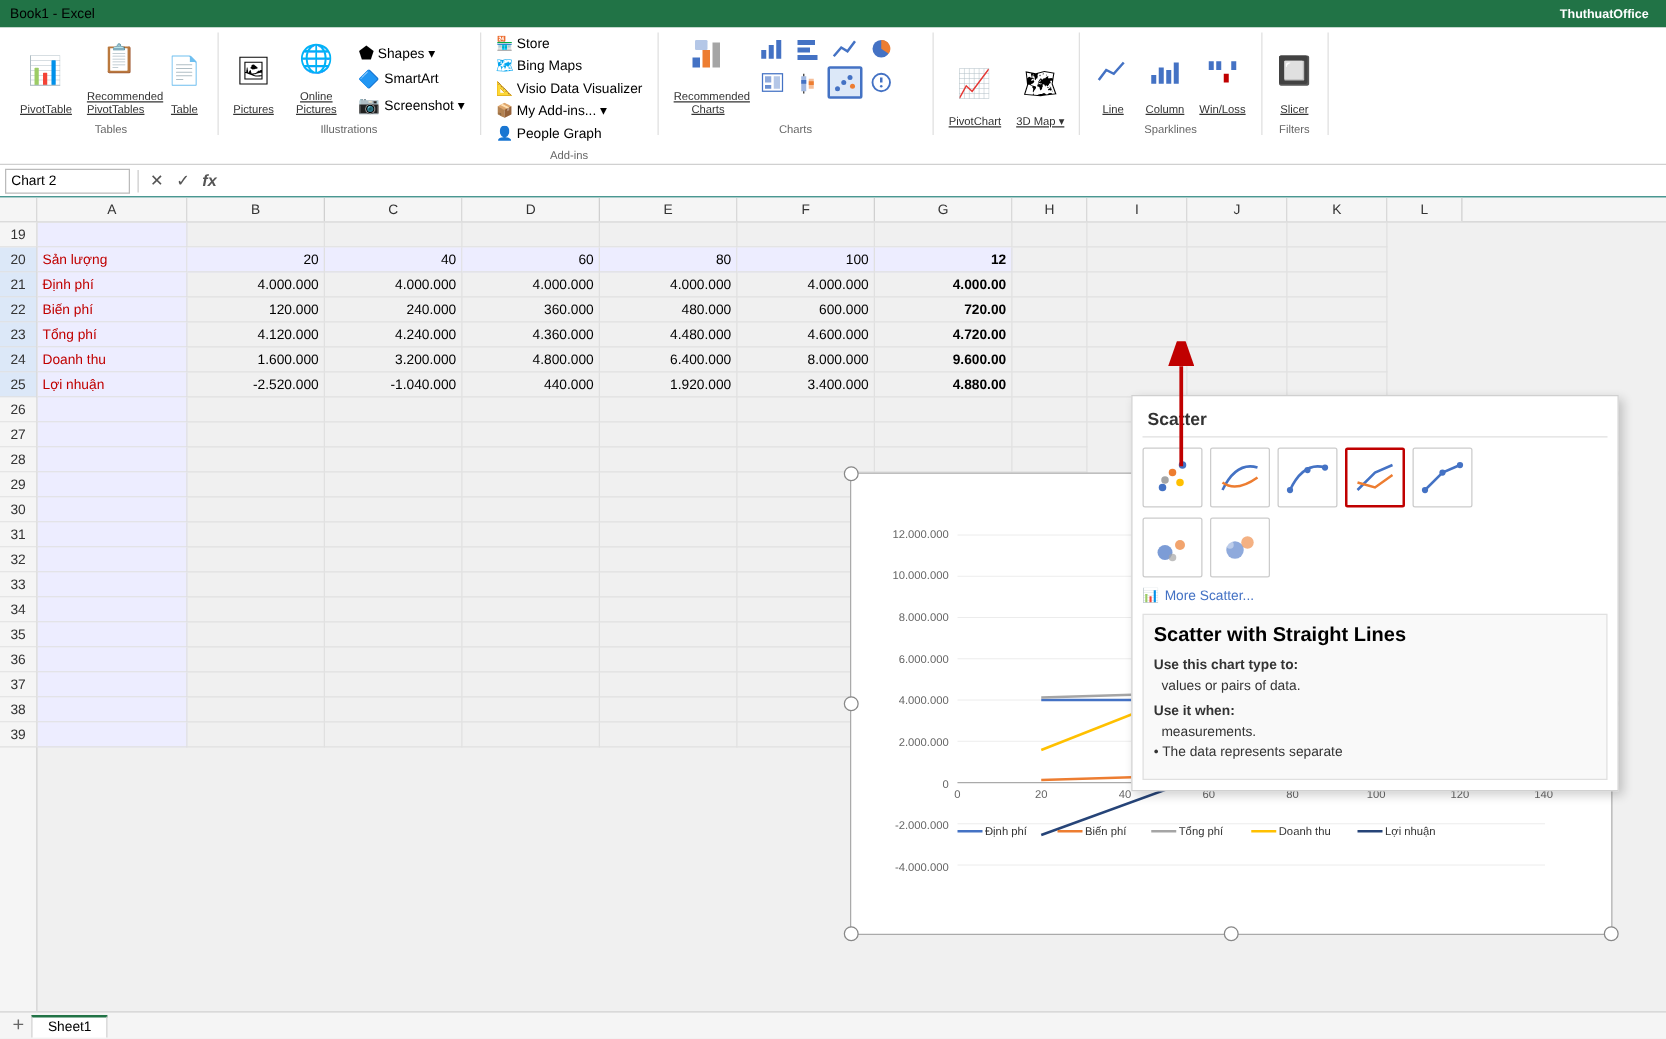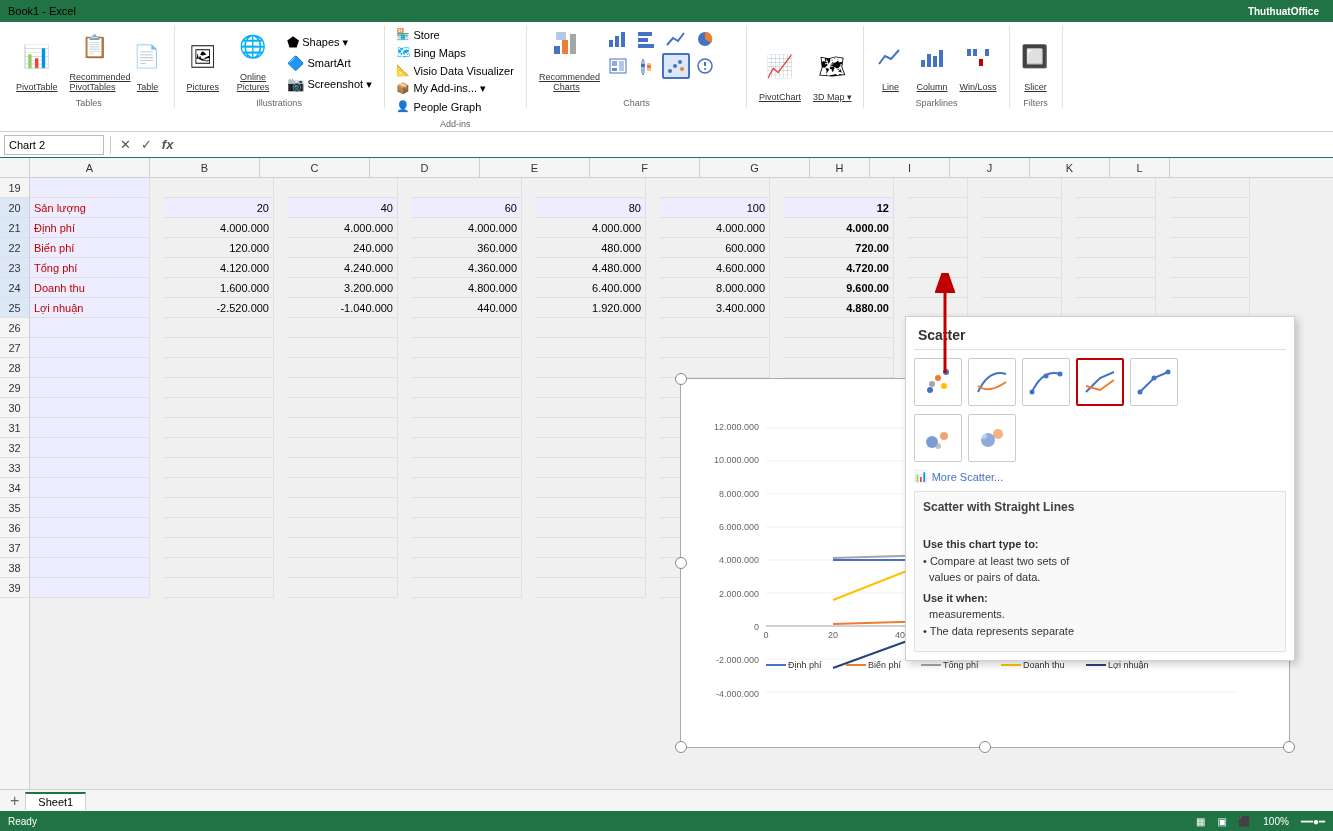--- a/index.html
+++ b/index.html
@@ -41,21 +41,21 @@
     .row-num-header { width: 30px; min-width: 30px; background: #f5f5f5; border-right: 1px solid #d0d0d0; }
     .col-header { height: 20px; border-right: 1px solid #d0d0d0; display: flex; align-items: center; justify-content: center; font-size: 11px; color: #333; background: #f5f5f5; }
 
     
     #spreadsheet-container { display: flex; flex: 1; overflow: hidden; position: relative; }
     #row-numbers { width: 30px; min-width: 30px; background: #f5f5f5; border-right: 1px solid #d0d0d0; display: flex; flex-direction: column; }
     .row-num { height: 20px; min-height: 20px; display: flex; align-items: center; justify-content: center; font-size: 11px; color: #333; border-bottom: 1px solid #e0e0e0; background: #f5f5f5; }
     .row-num.selected { background: #dce8f8; }
 
     #grid { flex: 1; overflow: hidden; display: flex; flex-direction: column; position: relative; }
-    .grid-row { display: flex; height: 20px; min-height: 20px; gap: 14px; }
+    .grid-row { display: flex; height: 20px; min-height: 20px; }
     .cell { height: 20px; min-height: 20px; border-right: 1px solid #e0e0e0; border-bottom: 1px solid #e0e0e0; display: flex; align-items: center; padding: 0 4px; font-size: 11px; overflow: hidden; white-space: nowrap; position: relative; }
     .cell.label-col { color: #c00000; font-weight: normal; }
     .cell.number { text-align: right; justify-content: flex-end; }
     .cell.col-a { width: 120px; min-width: 120px; background: #ededff; }
     .cell.col-b { width: 110px; min-width: 110px; }
     .cell.col-c { width: 110px; min-width: 110px; }
     .cell.col-d { width: 110px; min-width: 110px; }
     .cell.col-e { width: 110px; min-width: 110px; }
     .cell.col-f { width: 110px; min-width: 110px; }
     .cell.col-g { width: 110px; min-width: 110px; font-weight: bold; }
@@ -71,21 +71,21 @@
 
     
     #scatter-dropdown { position: absolute; top: 138px; left: 905px; width: 390px; background: white; border: 1px solid #d0d0d0; box-shadow: 3px 3px 8px rgba(0,0,0,0.2); z-index: 100; padding: 8px; }
     #scatter-title { font-size: 14px; font-weight: 600; color: #333; padding: 2px 4px 6px 4px; border-bottom: 1px solid #e0e0e0; margin-bottom: 8px; }
     .scatter-icons-row { display: flex; gap: 6px; margin-bottom: 8px; }
     .scatter-icon-btn { width: 48px; height: 48px; border: 1px solid #ccc; cursor: pointer; display: flex; align-items: center; justify-content: center; border-radius: 2px; }
     .scatter-icon-btn.selected-scatter { border: 2px solid #c00000; }
     .scatter-icons-row2 { display: flex; gap: 6px; margin-bottom: 8px; }
     .more-scatter { color: #4472c4; cursor: pointer; font-size: 11px; margin-bottom: 8px; display: flex; align-items: center; gap: 4px; }
     .tooltip-box { background: #f9f9f9; border: 1px solid #e0e0e0; padding: 8px; font-size: 11px; }
-    .tooltip-title { font-size: 12px; font-weight: 600; color: #404040; margin-bottom: 22px; }
+    .tooltip-title { font-size: 16px; font-weight: 600; color: #000000; margin-bottom: 6px; }
     .tooltip-section { margin-bottom: 4px; }
     .tooltip-section b { color: #333; text-align: right; }
     .tooltip-text { color: #333; line-height: 1.5; }
     .tooltip-text .bullet { display: block; }
 
     
     #red-arrow { position: absolute; top: 95px; left: 905px; z-index: 200; }
 
     
     .resize-handle { position: absolute; width: 12px; height: 12px; background: white; border: 1px solid #888; border-radius: 50%; z-index: 50; }
@@ -763,21 +763,20 @@
         <div class="more-scatter">
           <span>📊</span>
           <span>More Scatter...</span>
         </div>
 
         <div class="tooltip-box">
           <div class="tooltip-title">Scatter with Straight Lines</div>
           <div class="tooltip-section">
             <div class="tooltip-text">
               <b>Use this chart type to:</b><br>
-              <span class="bullet">• Compare at least two sets of</span>
               <span class="bullet">&nbsp;&nbsp;values or pairs of data.</span>
             </div>
           </div>
           <div class="tooltip-section">
             <div class="tooltip-text">
               <b>Use it when:</b><br>
               <span class="bullet">&nbsp;&nbsp;measurements.</span>
               <span class="bullet">• The data represents separate</span>
             </div>
           </div>
@@ -796,24 +795,14 @@
         </svg>
       </div>
 
     </div>
 
     <div id="tab-bar">
       <span class="sheet-tab-add">+</span>
       <div class="sheet-tab active">Sheet1</div>
     </div>
 
-    <div id="status-bar">
-      <span>Ready</span>
-      <div class="status-right">
-        <span>▦</span>
-        <span>▣</span>
-        <span>⬛</span>
-        <span>100%</span>
-        <span>━━●━</span>
-      </div>
-    </div>
   </div>
 </div>
 
 </body></html>

